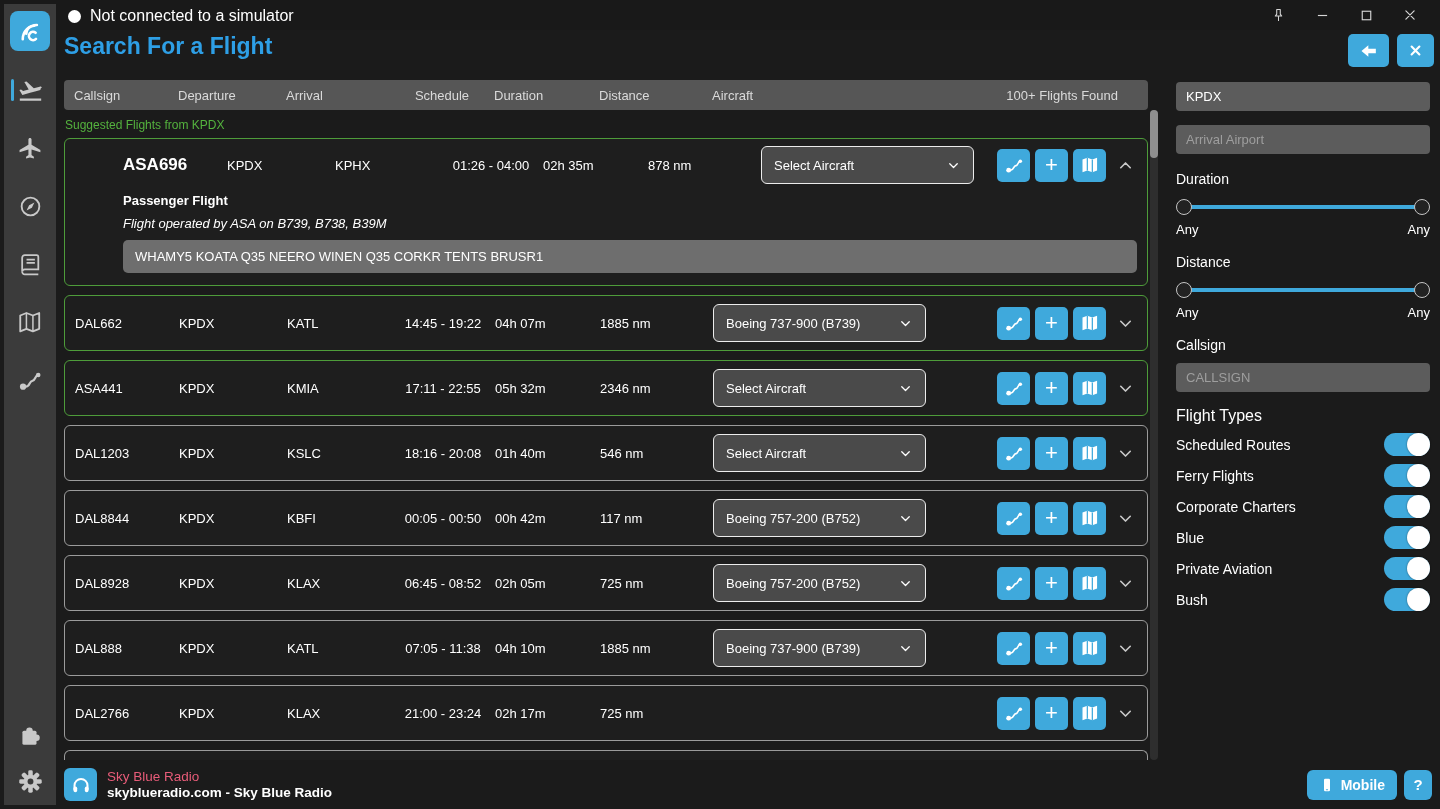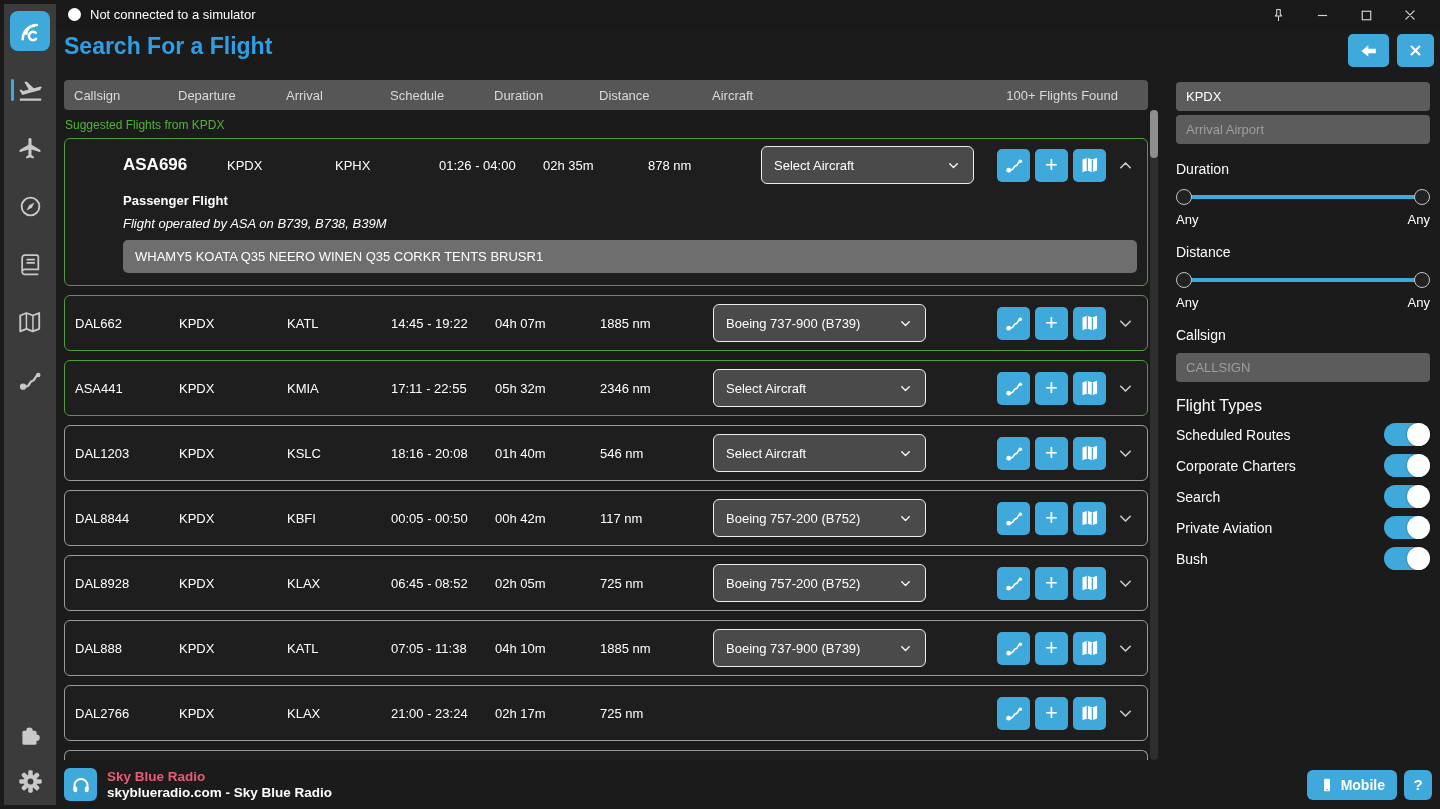--- a/index.html
+++ b/index.html
@@ -8,21 +8,21 @@
     background:#1b1b1b;
     font-family:"Liberation Sans","DejaVu Sans",sans-serif;
     color:#fff; position:relative;
   }
   svg.ic { display:block; }
 
   
   .titlebar { position:absolute; left:0; top:0; right:0; height:30px; background:#191919; }
   .status { position:absolute; left:68px; top:7px; display:flex; align-items:center; gap:9px; }
   .status-dot { width:13px; height:13px; border-radius:50%; background:#fff; }
-  .status-text { font-size:13px; color:#fff; }
+  .status-text { font-size:16px; color:#fff; }
   .wctrl { position:absolute; top:0; right:8px; height:30px; display:flex; align-items:center; }
   .wbtn { width:44px; height:30px; display:flex; align-items:center; justify-content:center; color:#d6d6d6; background:transparent; border:none; cursor:pointer; }
 
   
   .sidebar { position:absolute; left:4px; top:4px; bottom:4px; width:52px; background:#3b3b3b; }
   .applogo { position:absolute; left:6px; top:7px; width:40px; height:40px; border-radius:8px; background:#3fa9dc; display:flex; align-items:center; justify-content:center; }
   .nav { position:absolute; left:0; top:72px; width:52px; display:flex; flex-direction:column; align-items:center; gap:30px; }
   .navitem { position:relative; width:52px; height:28px; display:flex; align-items:center; justify-content:center; color:#c9c9c9; cursor:pointer; }
   .navitem.active::before { content:""; position:absolute; left:7px; top:3px; bottom:3px; width:3px; background:#3fa9dc; border-radius:2px; }
   .sidebar-bottom { position:absolute; left:0; bottom:10px; width:52px; display:flex; flex-direction:column; align-items:center; gap:18px; color:#e2e2e2; }
@@ -32,21 +32,21 @@
   .hdr-btn { position:absolute; top:34px; height:33px; border:none; border-radius:5px; background:#3fa9dc; color:#fff; display:flex; align-items:center; justify-content:center; cursor:pointer; }
   .hdr-back { left:1348px; width:41px; }
   .hdr-x { left:1397px; width:37px; }
 
   
   .main { position:absolute; left:64px; top:80px; width:1084px; height:685px; overflow:hidden; }
   .listhead { display:flex; align-items:center; height:30px; background:#565656; border-radius:4px; font-size:13px; color:#dadada; padding-left:10px; }
   .suggested { margin:8px 0 5px 1px; font-size:12px; color:#54b33e; height:15px; }
 
   .c-callsign{width:104px;} .c-dep{width:108px;} .c-arr{width:104px;}
-  .c-sched{width:104px;} .c-dur{width:105px;} .c-dist{width:113px;}
+  .c-sched{width:104px;text-align:center;} .c-dur{width:105px;} .c-dist{width:113px;}
   .c-last { margin-left:auto; padding-right:30px; }
 
   .frow { background:#1e1e1e; border:1px solid #9b9b9b; border-radius:6px; margin-top:9px; }
   .frow.suggestedb { border-color:#4e9c3a; }
   .frow.first { margin-top:5px;padding-left:48px; }
   .frowline { display:flex; align-items:center; height:54px; padding-left:10px; font-size:13px; }
   .frow.expanded .frowline { height:52px; }
   .cs-big { font-size:17px; font-weight:bold; }
   .select { width:213px; height:38px; background:#4a4a4a; border:1px solid #ececec; border-radius:6px; display:flex; align-items:center; justify-content:space-between; padding:0 12px; font-size:13px; color:#fff; cursor:pointer; }
   .actions { margin-left:auto; display:flex; align-items:center; gap:5px; padding-right:8px; }
@@ -58,37 +58,37 @@
   .stub { height:12px; border:1px solid #9b9b9b; border-bottom:none; border-radius:6px 6px 0 0; margin-top:9px; background:#1e1e1e; }
 
   
   .vscroll { position:absolute; left:1150px; top:110px; width:8px; height:650px; background:#2e2e2e; border-radius:4px; }
   .vthumb { position:absolute; left:0; top:0; width:8px; height:48px; background:#8f8f8f; border-radius:4px; cursor:pointer; }
 
   
   .panel { position:absolute; left:1176px; top:82px; width:254px; }
   .pinput { width:254px; height:29px; background:#5c5c5c; border:none; border-radius:4px; padding:0 10px; font-size:13px; color:#fff; font-family:inherit; }
   .pinput::placeholder { color:#9e9e9e; }
-  .pinput + .pinput { margin-top:4px; }
+  .pinput + .pinput { margin-top:14px; }
   .plabel { margin-top:17px; font-size:14px; color:#fff; }
   .slider { position:relative; height:16px; margin-top:12px; }
   .strack { position:absolute; left:7px; right:7px; top:6px; height:4px; background:#3fa9dc; border-radius:2px; }
   .shandle { position:absolute; top:0; width:16px; height:16px; border-radius:50%; background:#222; border:1.5px solid #c4c4c4; cursor:pointer; }
   .shandle.l { left:0; } .shandle.r { right:0; }
   .anyrow { display:flex; justify-content:space-between; margin-top:7px; font-size:13px; }
   .types-label { margin-top:15px; font-size:16px; }
   .trow { display:flex; align-items:center; justify-content:space-between; margin-top:8px; height:23px; font-size:14px;gap:24px; }
   .toggle { position:relative; width:46px; height:23px; border-radius:12px; background:#3fa9dc; cursor:pointer; }
   .knob { position:absolute; right:0px; top:0px; width:23px; height:23px; border-radius:50%; background:#fff; box-shadow:0 0 2px rgba(0,0,0,.5); }
 
   
   .footer { position:absolute; left:56px; right:0; top:760px; height:49px; background:#1b1b1b; display:flex; align-items:center; }
   .radio-tile { margin-left:8px; width:33px; height:33px; border-radius:6px; background:#3fa9dc; display:flex; align-items:center; justify-content:center; cursor:pointer; }
   .radio-txt { margin-left:10px; line-height:16px; }
-  .radio-name { font-size:13.5px; font-weight:bold; color:#e85c79; }
+  .radio-name { font-size:13.5px; font-weight:normal; color:#e85c79; }
   .radio-sub { font-size:13.5px; font-weight:bold; color:#fff; }
   .foot-right { margin-left:auto; margin-right:8px; display:flex; gap:7px; }
   .mobile-btn { height:30px; border:none; border-radius:6px; background:#3fa9dc; color:#fff; font-weight:bold; font-size:14px; display:flex; align-items:center; gap:6px; padding:0 12px; cursor:pointer; font-family:inherit; }
   .help-btn { width:28px; height:30px; border:none; border-radius:6px; background:#3fa9dc; color:#fff; font-weight:bold; font-size:15px; cursor:pointer; font-family:inherit; }
 </style>
 </head>
 <body>
 
 <svg width="0" height="0" style="position:absolute">
   <defs>
@@ -617,27 +617,33 @@
 
   <div class="types-label">Flight Types</div>
 
   <div class="trow">
     <span>Scheduled Routes</span>
     <div class="toggle">
         <div class="knob"></div>
       </div>
   </div>
   <div class="trow">
+    <span>Ferry Flights</span>
+    <div class="toggle">
+        <div class="knob"></div>
+      </div>
+  </div>
+  <div class="trow">
     <span>Corporate Charters</span>
     <div class="toggle">
         <div class="knob"></div>
       </div>
   </div>
   <div class="trow">
-    <span>Search</span>
+    <span>Blue</span>
     <div class="toggle">
         <div class="knob"></div>
       </div>
   </div>
   <div class="trow">
     <span>Private Aviation</span>
     <div class="toggle">
         <div class="knob"></div>
       </div>
   </div>

